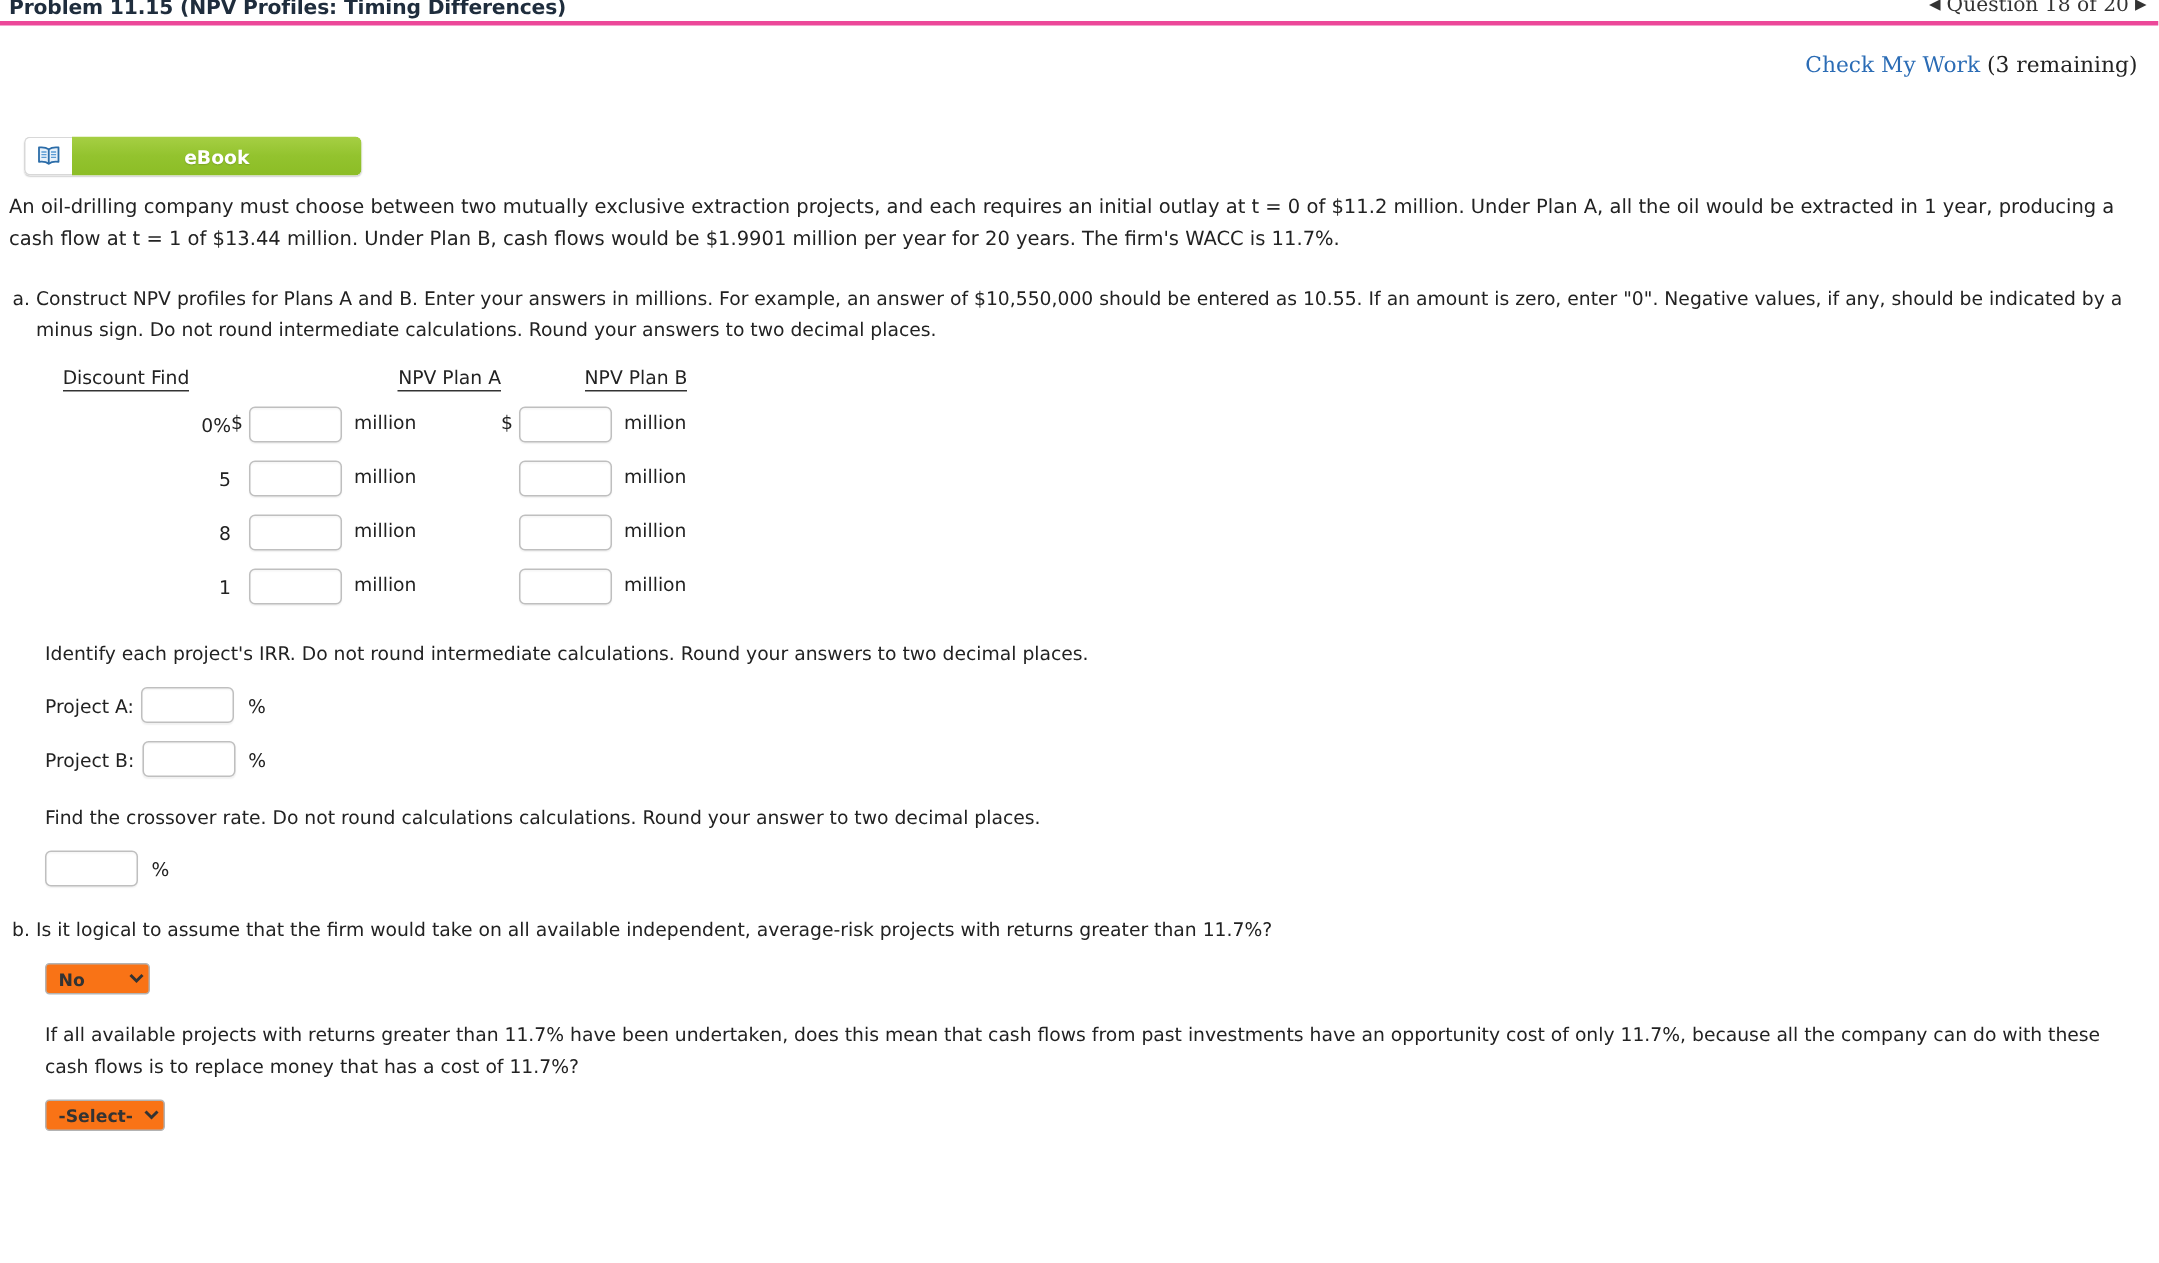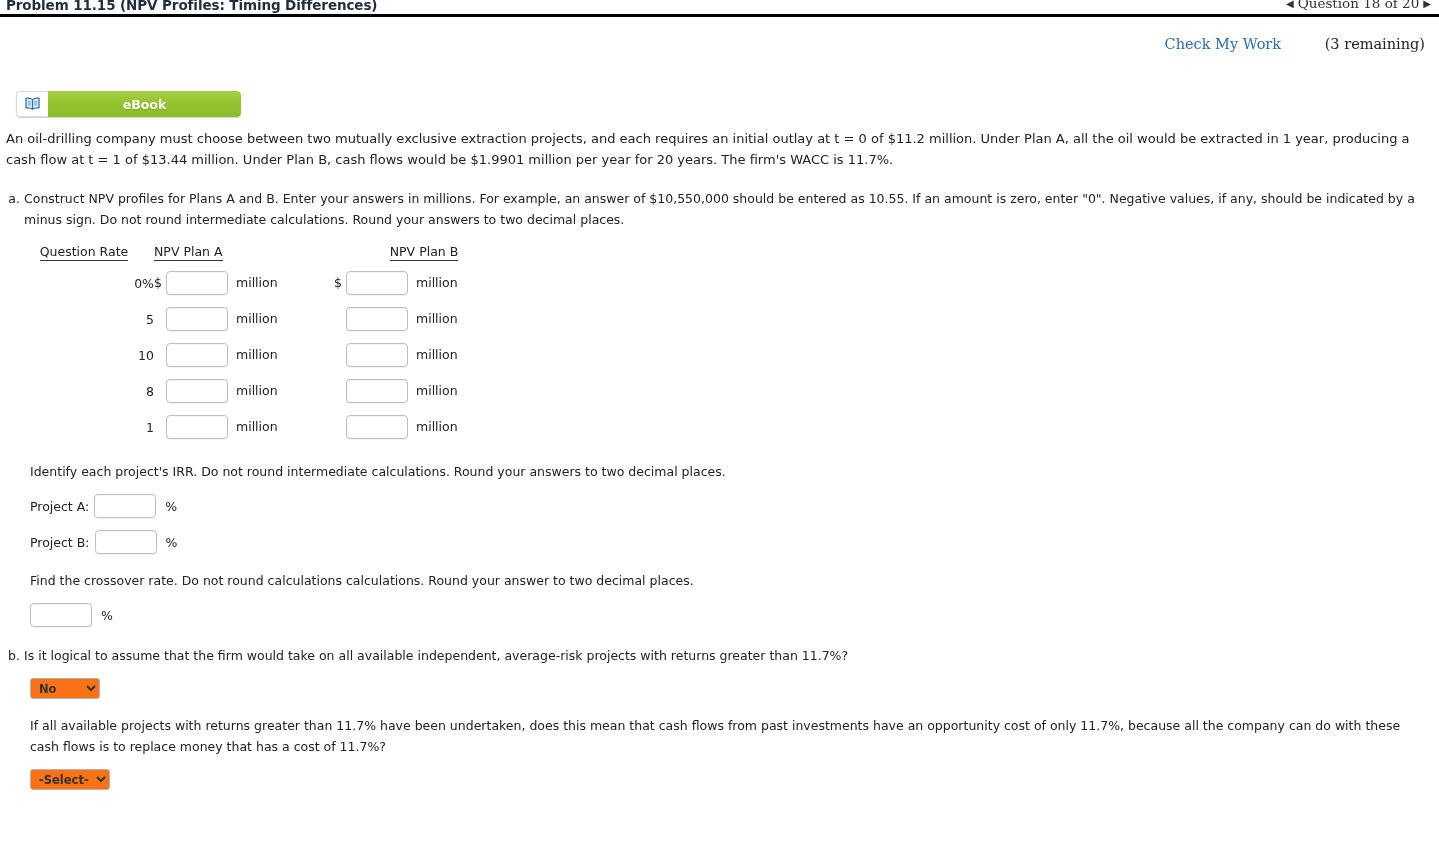--- a/index.html
+++ b/index.html
@@ -16,21 +16,21 @@
     overflow: hidden;
     font-family: "DejaVu Sans", "Liberation Sans", sans-serif;
     font-size: 12.5px;
     color: #222222;
   }
 
   
   .topbar {
     position: relative;
     height: 17px;
-    border-bottom: 3px solid #000000;
+    border-bottom: 3px solid #ec4899;
     padding: 0 6px;
   }
   .problem-title {
     position: absolute;
     left: 6px;
     top: -3px;
     font-size: 13.5px;
     font-weight: bold;
     color: #1f2d3d;
     white-space: nowrap;
@@ -59,21 +59,21 @@
     top: 36px;
     font-family: "DejaVu Serif", "Liberation Serif", serif;
     font-size: 14.5px;
     white-space: nowrap;
   }
   .checkwork-link {
     color: #2b6cb5;
     text-decoration: none;
     cursor: pointer;
   }
-  .checkwork-remaining { color: #222222; margin-left: 39px; }
+  .checkwork-remaining { color: #222222; }
 
   
   .ebook-wrap {
     position: absolute;
     left: 16px;
     top: 91px;
     display: flex;
     align-items: stretch;
     width: 225px;
     height: 26px;
@@ -146,21 +146,21 @@
     font-size: 12.5px;
     padding: 0 0 4px 0;
     color: #222;
   }
   table.npv th span.hdr {
     border-bottom: 1px solid #333;
     padding-bottom: 1px;
     display: inline-block;
   }
   table.npv th.c-rate { width: 140px; text-align: center; }
-  table.npv th.c-a    { width: 180px; text-align: left; }
+  table.npv th.c-a    { width: 180px; text-align: right; }
   table.npv th.c-b    { width: 180px; }
   table.npv td {
     padding: 6px 0;
     font-size: 12.5px;
     vertical-align: middle;
   }
   td.rate-cell {
     text-align: right;
     padding-right: 64px;
     white-space: nowrap;
@@ -274,42 +274,37 @@
   <p class="para">An oil-drilling company must choose between two mutually exclusive extraction projects, and each requires an initial outlay at t = 0 of $11.2 million. Under Plan A, all the oil would be extracted in 1 year, producing a cash flow at t = 1 of $13.44 million. Under Plan B, cash flows would be $1.9901 million per year for 20 years. The firm's WACC is 11.7%.</p>
 
   <div class="hang">
     <div class="marker">a.</div>
     <div class="htext">Construct NPV profiles for Plans A and B. Enter your answers in millions. For example, an answer of $10,550,000 should be entered as 10.55. If an amount is zero, enter "0". Negative values, if any, should be indicated by a minus sign. Do not round intermediate calculations. Round your answers to two decimal places.</div>
   </div>
 
   <table class="npv">
     <thead>
       <tr>
-        <th class="c-rate"><span class="hdr">Question Rate</span></th>
+        <th class="c-rate"><span class="hdr">Discount Find</span></th>
         <th class="c-a"><span class="hdr">NPV Plan A</span></th>
         <th class="c-b"><span class="hdr">NPV Plan B</span></th>
       </tr>
     </thead>
     <tbody id="npv-rows">
         <tr>
           <td class="rate-cell">0%</td>
           <td class="val-cell"><span class="dollar">$</span><input type="text" class="answer" value="" style=""><span class="unit">million</span></td>
           <td class="val-cell"><span class="dollar">$</span><input type="text" class="answer" value="" style=""><span class="unit">million</span></td>
         </tr>
         <tr>
           <td class="rate-cell">5</td>
           <td class="val-cell"><span class="dollar blank">$</span><input type="text" class="answer" value="" style=""><span class="unit">million</span></td>
           <td class="val-cell"><span class="dollar blank">$</span><input type="text" class="answer" value="" style=""><span class="unit">million</span></td>
         </tr>
         <tr>
-          <td class="rate-cell">10</td>
-          <td class="val-cell"><span class="dollar blank">$</span><input type="text" class="answer" value="" style=""><span class="unit">million</span></td>
-          <td class="val-cell"><span class="dollar blank">$</span><input type="text" class="answer" value="" style=""><span class="unit">million</span></td>
-        </tr>
-        <tr>
           <td class="rate-cell">8</td>
           <td class="val-cell"><span class="dollar blank">$</span><input type="text" class="answer" value="" style=""><span class="unit">million</span></td>
           <td class="val-cell"><span class="dollar blank">$</span><input type="text" class="answer" value="" style=""><span class="unit">million</span></td>
         </tr>
         <tr>
           <td class="rate-cell">1</td>
           <td class="val-cell"><span class="dollar blank">$</span><input type="text" class="answer" value="" style=""><span class="unit">million</span></td>
           <td class="val-cell"><span class="dollar blank">$</span><input type="text" class="answer" value="" style=""><span class="unit">million</span></td>
         </tr>
       </tbody>

